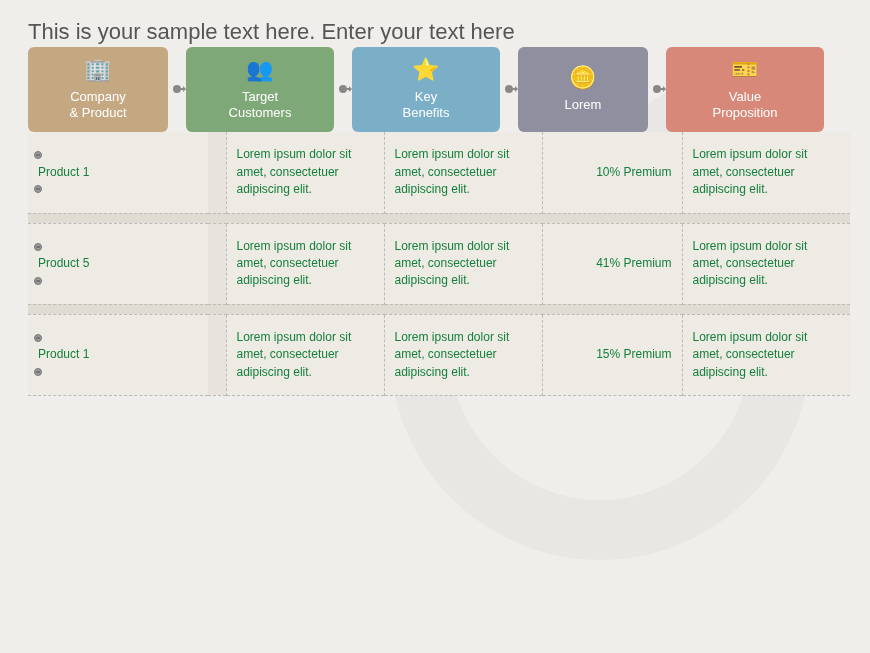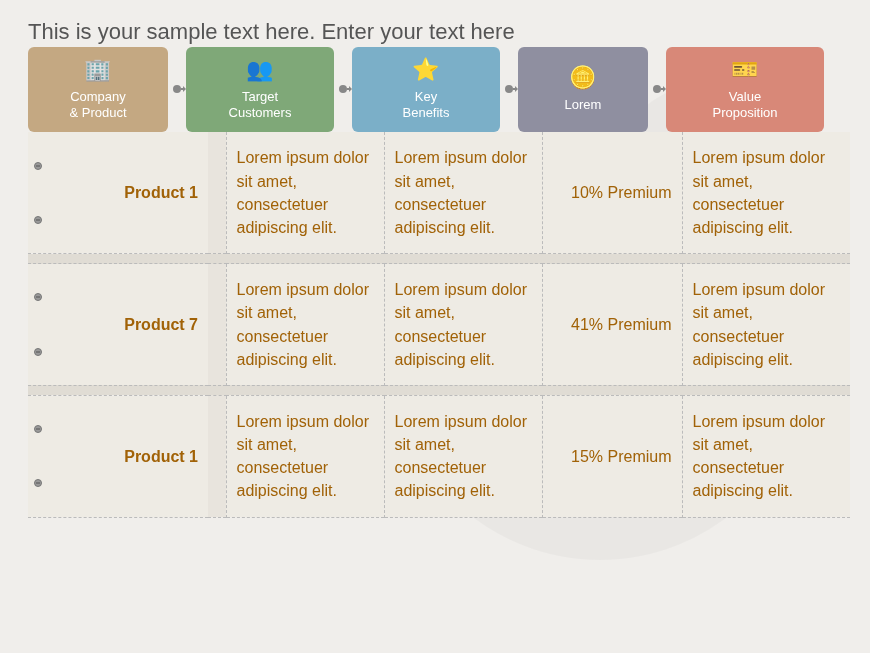--- a/index.html
+++ b/index.html
@@ -104,32 +104,32 @@
       table-layout: fixed;
     }
 
     .data-table tr {
       border-bottom: 1px dashed #bbb;
     }
 
     .data-table td {
       padding: 14px 10px;
       vertical-align: middle;
-      font-size: 16px;
-      color: #a16207;
+      font-size: 12px;
+      color: #15803d;
       line-height: 1.45;
     }
 
     .product-name-cell {
       font-size: 18px;
       color: #555;
-      font-weight: 700;
+      font-weight: 400;
       background: #e8e4dd;
       width: 180px;
-      text-align: right;
+      text-align: left;
       border-right: none;
       position: relative;
     }
 
     .product-name-cell .screws {
       position: absolute;
       left: 6px;
       top: 0;
       bottom: 0;
       display: flex;
@@ -264,21 +264,21 @@
       <tr>
         <td colspan="6" style="height:10px; background:#e0dcd4; padding:0; border-bottom: 1px dashed #bbb;"></td>
       </tr>
 
       <tr class="row-bg">
         <td class="product-name-cell">
           <div class="screws">
             <div class="screw"></div>
             <div class="screw"></div>
           </div>
-          <span>Product 7</span>
+          <span>Product 5</span>
         </td>
         <td style="background:#e8e4dd;padding:0;width:18px;"></td>
         <td class="col-txt data-col-border">Lorem ipsum dolor sit amet, consectetuer adipiscing elit.</td>
         <td class="col-txt2 data-col-border">Lorem ipsum dolor sit amet, consectetuer adipiscing elit.</td>
         <td class="col-price-data data-col-border">41% Premium</td>
         <td class="col-val-data data-col-border">Lorem ipsum dolor sit amet, consectetuer adipiscing elit.</td>
       </tr>
 
       <tr>
         <td colspan="6" style="height:10px; background:#e0dcd4; padding:0; border-bottom: 1px dashed #bbb;"></td>

